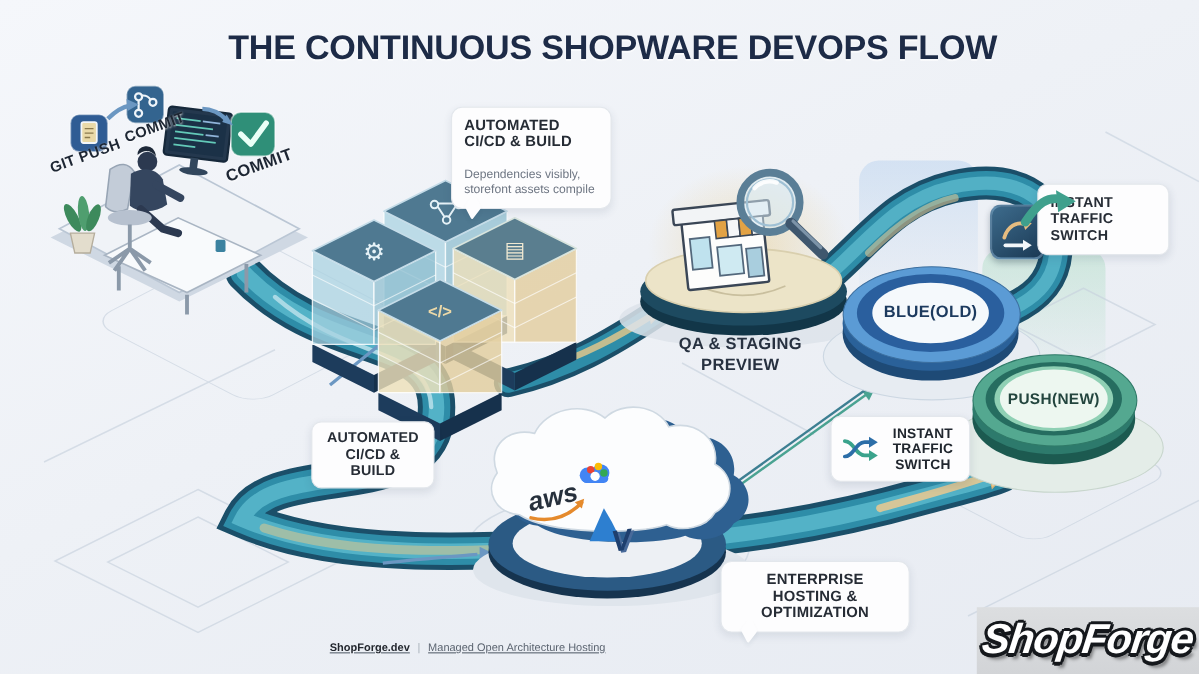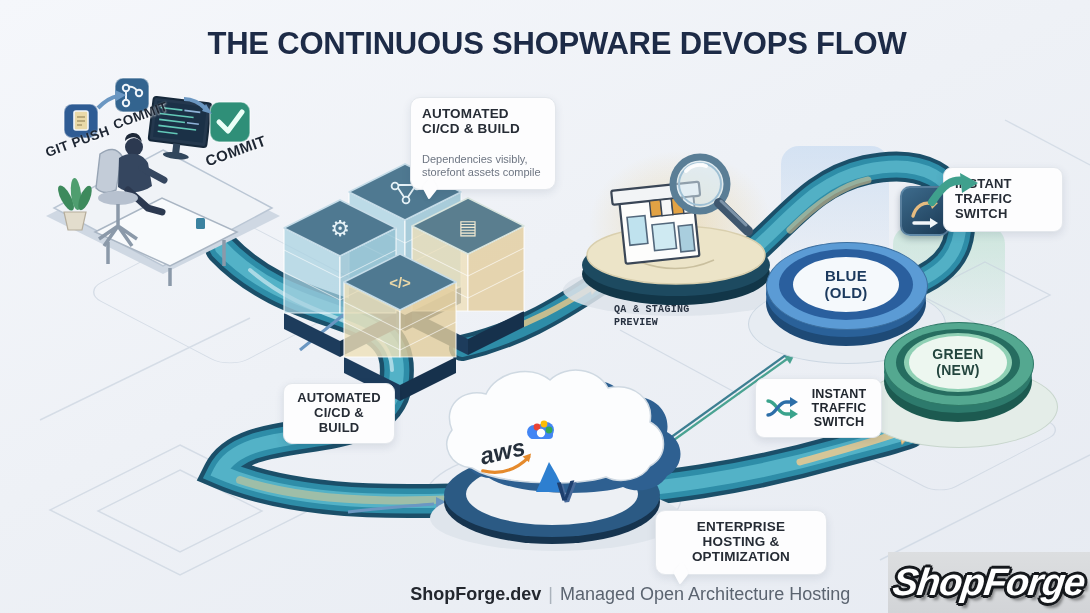--- a/index.html
+++ b/index.html
@@ -9,48 +9,48 @@
     font-family:"Liberation Sans",sans-serif;
   }
   .abs{position:absolute;}
   .el{position:absolute;border-radius:50%;}
   
   .title{
     top:26px;left:12px;width:100%;text-align:center;
     font-size:31px;font-weight:800;letter-spacing:-.2px;color:#1d2b47;z-index:20;
     text-shadow:0 1px 0 rgba(255,255,255,.6);
   }
-  .footer{top:584px;left:0;width:78%;text-align:right;font-size:18px;z-index:20;color:#5b6470;}
+  .footer{top:584px;left:0;width:78%;text-align:center;font-size:10px;z-index:20;color:#5b6470;text-decoration:underline;}
   .footer .brand{font-weight:700;color:#23272e;}
   .footer .div{color:#aab2bb;margin:0 7px;font-weight:400;}
   
   .callout{
     background:#fdfdfe;border:1px solid #e3e7ec;border-radius:10px;
     box-shadow:0 3px 8px rgba(40,60,90,.10);padding:9px 11px;z-index:14;
   }
   .callout .h{font-size:13.5px;font-weight:700;color:#262c35;line-height:1.1;letter-spacing:.2px;}
   .callout .b{font-size:11px;color:#6e7683;line-height:1.25;margin-top:16px;}
   .tail{position:absolute;width:14px;height:14px;background:#fdfdfe;border-radius:2px;
     transform:rotate(50deg) skew(12deg,12deg);bottom:-6px;left:12px;box-shadow:2px 2px 4px rgba(40,60,90,.06);}
   .pill{
     background:#fdfdfe;border:1px solid #e3e7ec;border-radius:9px;
     box-shadow:0 3px 8px rgba(40,60,90,.12);padding:7px 9px;z-index:14;
     font-size:13px;font-weight:800;color:#262c35;text-align:center;line-height:1.15;letter-spacing:.2px;
   }
-  .caption{font-size:10px;font-weight:800;color:#273140;text-align:left;line-height:1.25;letter-spacing:.3px;z-index:13;font-family:Liberation Mono, monospace;}
+  .caption{font-size:15px;font-weight:800;color:#273140;text-align:center;line-height:1.25;letter-spacing:.3px;z-index:13;}
   .rot-label{font-weight:800;color:#1d2633;transform:rotate(-20deg);font-size:13.5px;letter-spacing:.4px;
     white-space:nowrap;z-index:13;text-shadow:0 1px 2px rgba(255,255,255,.85);}
   
   .switch-box{width:46px;height:46px;border-radius:10px;z-index:13;
     background:linear-gradient(145deg,#3d6b8c,#1b3a55);border:2px solid rgba(130,170,200,.55);
     box-shadow:0 3px 6px rgba(20,40,60,.3);display:flex;align-items:center;justify-content:center;}
   .switch-label{display:flex;align-items:center;gap:7px;}
   .switch-label .txt{font-size:12.5px;font-weight:800;color:#20262e;line-height:1.12;letter-spacing:.2px;}
   
-  .disc-txt{position:absolute;width:100%;height:100%;display:flex;flex-direction:column;
+  .disc-txt{position:absolute;width:100%;height:100%;display:flex;flex-direction:row;
     align-items:center;justify-content:center;font-weight:800;line-height:1.12;letter-spacing:.3px;}
   
   .glow{position:absolute;z-index:1;border-radius:24px;}
   
   .logo-box{right:0;bottom:0;width:202px;height:61px;background:linear-gradient(180deg,#dcdee0,#d2d4d7);
     z-index:22;display:flex;align-items:center;justify-content:center;}
   .logo-text{
     font-style:italic;font-weight:900;font-size:38px;letter-spacing:-1px;color:#fff;
     transform:skewX(-7deg);
     text-shadow:3px 0 0 #15181c,-3px 0 0 #15181c,0 3px 0 #15181c,0 -3px 0 #15181c,
@@ -343,21 +343,21 @@
 
   <div class="abs" style="left:858px;top:316px;width:200px;height:134px;z-index:10;">
     <div class="el" style="left:2px;top:50px;width:196px;height:80px;background:#e4ede8;border:1px solid #c8d6cd;"></div>
     <div class="el" style="left:26px;top:24px;width:148px;height:82px;background:#1c5a50;"></div>
     <div class="el" style="left:26px;top:15px;width:148px;height:82px;background:#2d7a6c;"></div>
     <div class="el" style="left:26px;top:6px;width:148px;height:82px;background:#54a890;border:1px solid #2f7a68;"></div>
     <div class="el" style="left:38px;top:13px;width:124px;height:67px;background:#266d60;"></div>
     <div class="el" style="left:46px;top:17px;width:108px;height:59px;background:#8fd0b4;"></div>
     <div class="el" style="left:51px;top:20px;width:98px;height:53px;background:#edf7f0;">
       <div class="disc-txt" style="font-size:14px;color:#23453e;">
-        <span>GREEN</span>
+        <span>PUSH</span>
         <span>(NEW)</span>
       </div>
     </div>
   </div>
 
   <div class="abs pill switch-label" style="left:755px;top:378px;padding:8px 10px;">
     <svg width="34" height="30" viewBox="0 0 34 30">
       <path d="M 2 8 C 10 8 12 21 20 21 L 25 21" stroke="#3aa38c" stroke-width="3.4" fill="none" stroke-linecap="round"></path>
       <polygon points="32,21 24,16 24,26" fill="#3aa38c"></polygon>
       <path d="M 2 22 C 10 22 12 9 20 9 L 25 9" stroke="#2c6ea8" stroke-width="3.4" fill="none" stroke-linecap="round"></path>

